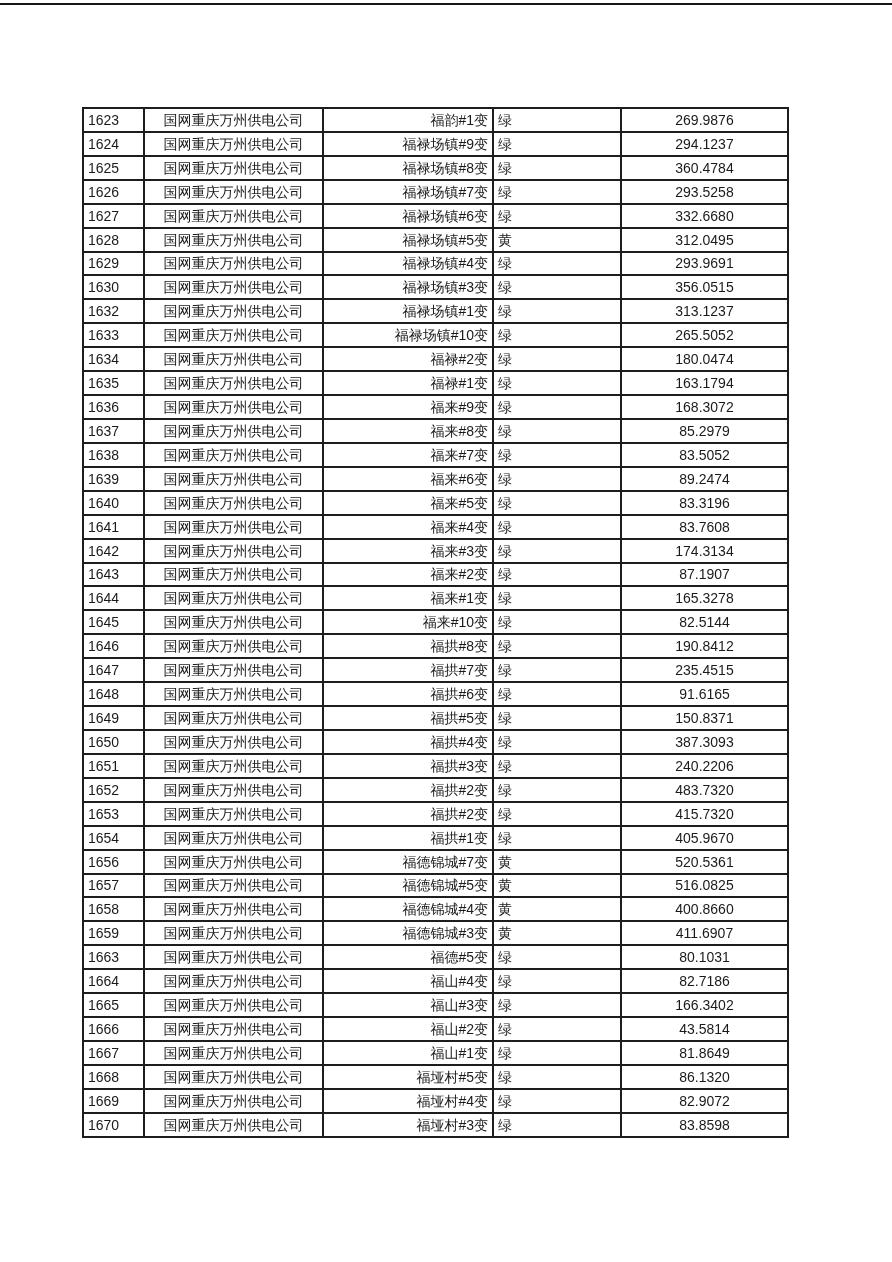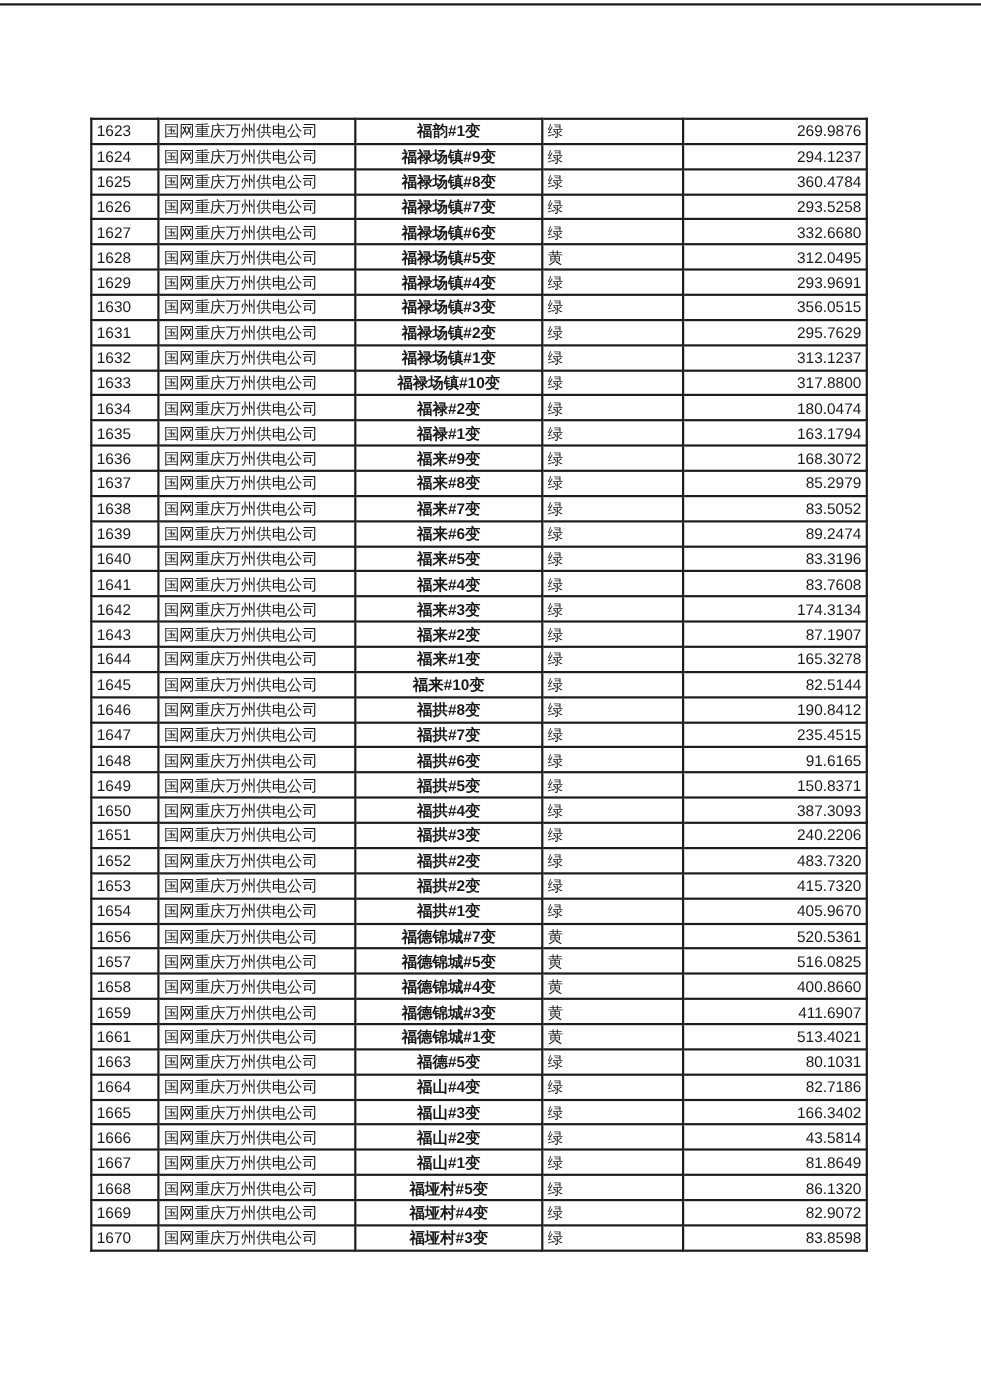--- a/index.html
+++ b/index.html
@@ -42,24 +42,24 @@
     font-size: 14px;
     line-height: 1;
     color: #1a1a1a;
     vertical-align: middle;
     padding: 0 4px;
     white-space: nowrap;
     overflow: hidden;
   }
 
   table.data-table tr { height: 19px; }
-  td.col-company { text-align: left; }
-  td.col-substation { text-align: center; font-weight: bold; }
+  td.col-company { text-align: center; }
+  td.col-substation { text-align: right; }
   td.col-status { text-align: left; }
-  td.col-value  { text-align: right; }
+  td.col-value  { text-align: center; }
 </style>
 </head>
 <body>
 
 <div class="page">
   <div class="top-rule"></div>
 
   <div class="table-wrap">
     <table class="data-table">
       <colgroup>
@@ -120,39 +120,32 @@
             <td class="col-value">293.9691</td>
           </tr>
           <tr>
             <td class="col-row-index">1630</td>
             <td class="col-company">国网重庆万州供电公司</td>
             <td class="col-substation">福禄场镇#3变</td>
             <td class="col-status">绿</td>
             <td class="col-value">356.0515</td>
           </tr>
           <tr>
-            <td class="col-row-index">1631</td>
-            <td class="col-company">国网重庆万州供电公司</td>
-            <td class="col-substation">福禄场镇#2变</td>
-            <td class="col-status">绿</td>
-            <td class="col-value">295.7629</td>
-          </tr>
-          <tr>
             <td class="col-row-index">1632</td>
             <td class="col-company">国网重庆万州供电公司</td>
             <td class="col-substation">福禄场镇#1变</td>
             <td class="col-status">绿</td>
             <td class="col-value">313.1237</td>
           </tr>
           <tr>
             <td class="col-row-index">1633</td>
             <td class="col-company">国网重庆万州供电公司</td>
             <td class="col-substation">福禄场镇#10变</td>
             <td class="col-status">绿</td>
-            <td class="col-value">317.8800</td>
+            <td class="col-value">265.5052</td>
           </tr>
           <tr>
             <td class="col-row-index">1634</td>
             <td class="col-company">国网重庆万州供电公司</td>
             <td class="col-substation">福禄#2变</td>
             <td class="col-status">绿</td>
             <td class="col-value">180.0474</td>
           </tr>
           <tr>
             <td class="col-row-index">1635</td>
@@ -314,27 +307,20 @@
             <td class="col-substation">福德锦城#4变</td>
             <td class="col-status">黄</td>
             <td class="col-value">400.8660</td>
           </tr>
           <tr>
             <td class="col-row-index">1659</td>
             <td class="col-company">国网重庆万州供电公司</td>
             <td class="col-substation">福德锦城#3变</td>
             <td class="col-status">黄</td>
             <td class="col-value">411.6907</td>
-          </tr>
-          <tr>
-            <td class="col-row-index">1661</td>
-            <td class="col-company">国网重庆万州供电公司</td>
-            <td class="col-substation">福德锦城#1变</td>
-            <td class="col-status">黄</td>
-            <td class="col-value">513.4021</td>
           </tr>
           <tr>
             <td class="col-row-index">1663</td>
             <td class="col-company">国网重庆万州供电公司</td>
             <td class="col-substation">福德#5变</td>
             <td class="col-status">绿</td>
             <td class="col-value">80.1031</td>
           </tr>
           <tr>
             <td class="col-row-index">1664</td>

